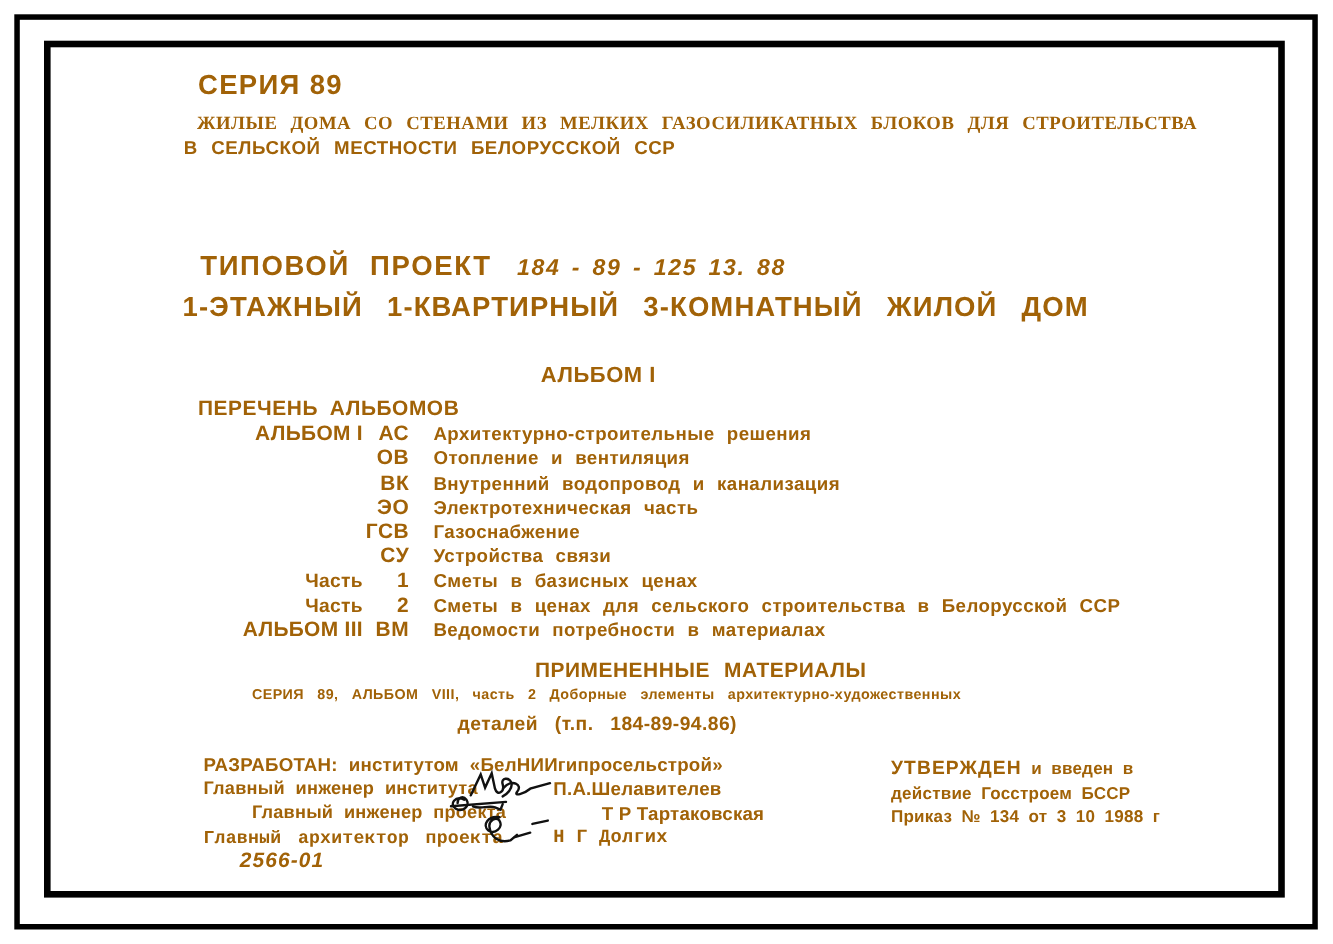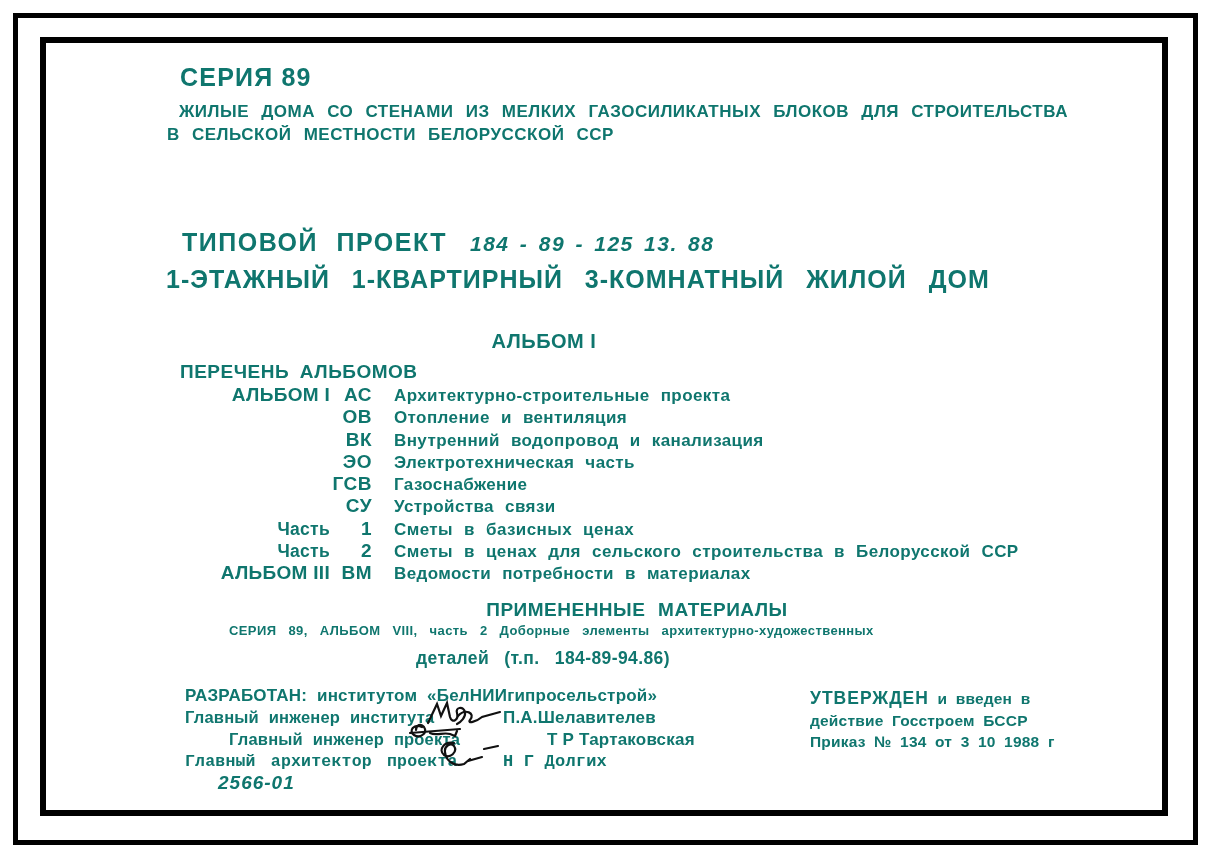--- a/index.html
+++ b/index.html
@@ -1,32 +1,32 @@
 <!DOCTYPE html>
 <html><head>
 <meta charset="utf-8">
 <title>Scanned title page</title>
 <style>
   html,body{margin:0;padding:0;background:#ffffff;}
   .page{
     position:relative;width:1212px;height:858px;background:#ffffff;
-    font-family:"Liberation Sans",sans-serif;color:#0f766e;font-weight:700;
+    font-family:"Liberation Sans",sans-serif;color:#a16207;font-weight:700;
     overflow:hidden;
   }
   .border-outer{
     position:absolute;left:13px;top:13px;width:1185px;height:832px;
     border:5px solid #000;box-sizing:border-box;
   }
   .border-inner{
     position:absolute;left:40px;top:37px;width:1128px;height:779px;
     border:6px solid #000;box-sizing:border-box;
   }
   .abs{position:absolute;white-space:nowrap;}
   .series{left:180px;top:63px;font-size:25px;letter-spacing:1.2px;}
-  .sub1{left:179px;top:102px;font-size:17px;letter-spacing:.5px;word-spacing:7px;}
+  .sub1{left:179px;top:102px;font-size:17px;letter-spacing:.5px;word-spacing:7px;font-family:Liberation Serif, serif;}
   .sub2{left:167px;top:125px;font-size:17px;letter-spacing:.5px;word-spacing:7px;}
   .proj-label{left:182px;top:228px;font-size:25px;letter-spacing:1.5px;word-spacing:10px;}
   .proj-num{left:470px;top:232px;font-size:21px;font-style:italic;letter-spacing:1.5px;word-spacing:3px;}
   .proj-name{left:166px;top:265px;font-size:25px;letter-spacing:1px;word-spacing:14px;}
   .album-head{left:444px;top:330px;width:200px;text-align:center;font-size:20px;letter-spacing:.5px;}
   .list-title{left:180px;top:361px;font-size:19px;letter-spacing:.5px;word-spacing:5px;}
   .albums{position:absolute;left:180px;top:384px;}
   .album-row{display:flex;align-items:baseline;height:22.3px;}
   .album-row.tight{margin-top:-7px;}
   .cell-label{width:150px;text-align:right;font-size:19px;letter-spacing:.3px;white-space:nowrap;}
@@ -63,21 +63,21 @@
   <div class="abs proj-num">184 - 89 - 125  13. 88</div>
   <div class="abs proj-name">1-ЭТАЖНЫЙ 1-КВАРТИРНЫЙ 3-КОМНАТНЫЙ ЖИЛОЙ ДОМ</div>
 
   <div class="abs album-head">АЛЬБОМ I</div>
   <div class="abs list-title">ПЕРЕЧЕНЬ АЛЬБОМОВ</div>
 
   <div class="albums">
     <div class="album-row">
       <span class="cell-label">АЛЬБОМ I</span>
       <span class="cell-code">АС</span>
-      <span class="cell-desc">Архитектурно-строительные проекта</span>
+      <span class="cell-desc">Архитектурно-строительные решения</span>
     </div>
     <div class="album-row">
       <span class="cell-label"></span>
       <span class="cell-code">ОВ</span>
       <span class="cell-desc">Отопление и вентиляция</span>
     </div>
     <div class="album-row">
       <span class="cell-label"></span>
       <span class="cell-code">ВК</span>
       <span class="cell-desc">Внутренний водопровод и канализация</span>

